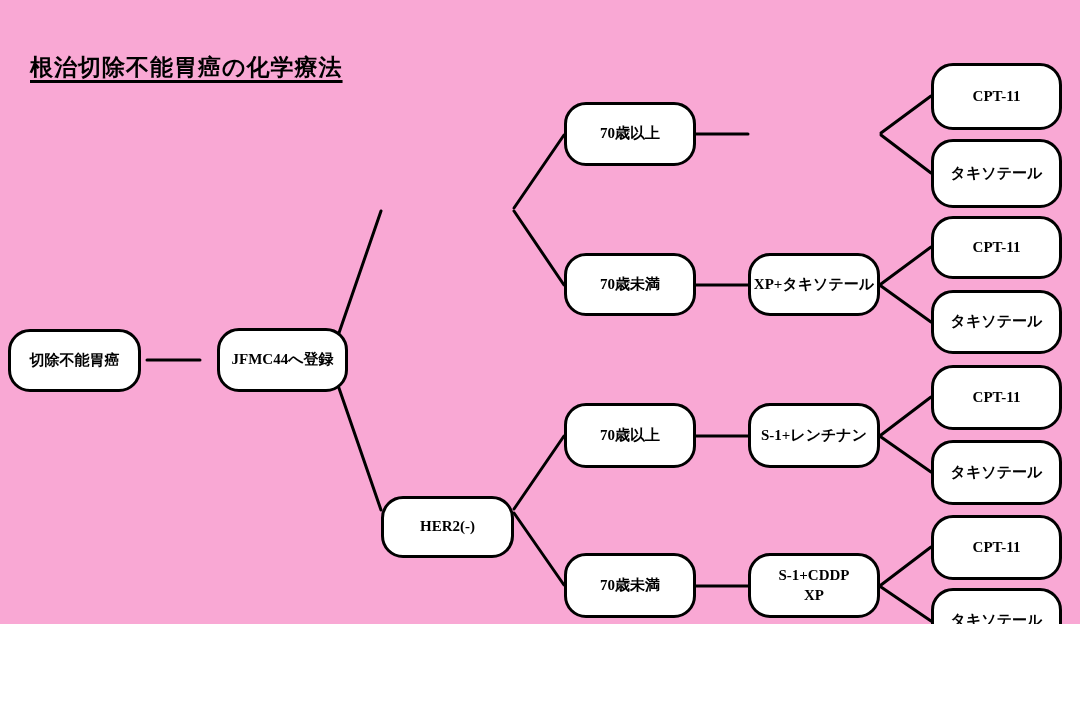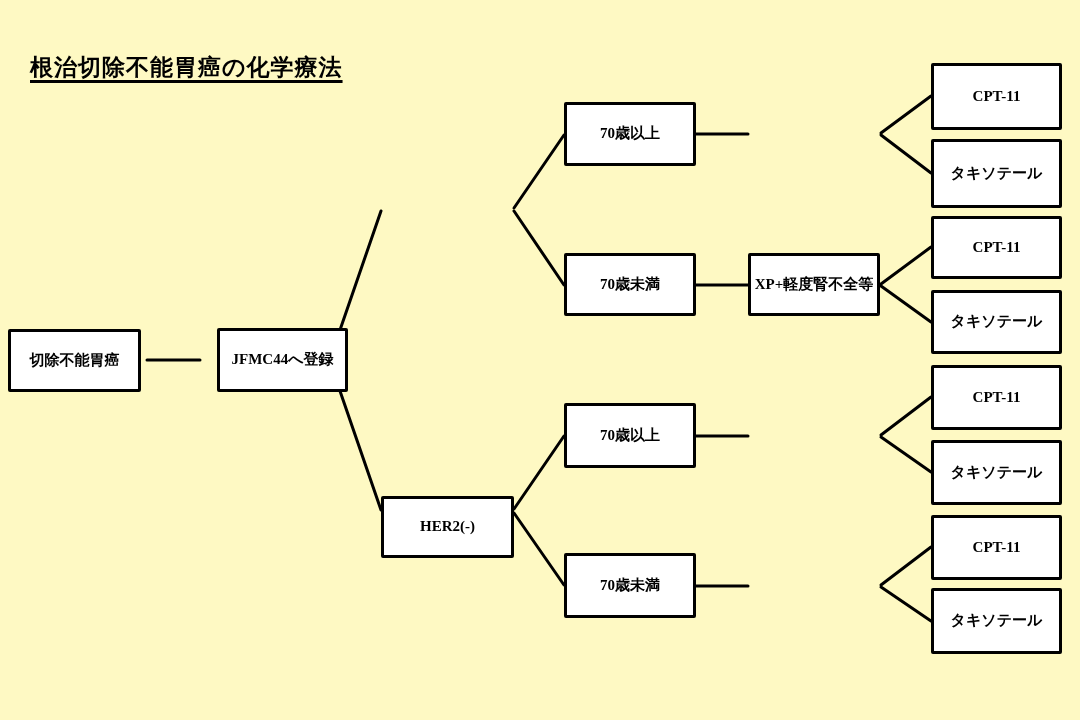--- a/index.html
+++ b/index.html
@@ -3,22 +3,22 @@
 <meta charset="utf-8">
 <style>
   html, body {
     margin: 0;
     padding: 0;
     background: #ffffff;
   }
   #stage {
     position: relative;
     width: 1080px;
-    height: 720px;
-    background: #fef9c3;
+    height: 624px;
+    background: #f9a8d4;
     overflow: hidden;
     font-family: "Liberation Sans", "DejaVu Sans", sans-serif;
   }
   #connectors {
     position: absolute;
     left: 0;
     top: 0;
     width: 1080px;
     height: 720px;
   }
@@ -37,21 +37,21 @@
     letter-spacing: 1px;
     text-decoration: underline;
     text-decoration-thickness: 3px;
     text-underline-offset: 5px;
     white-space: nowrap;
   }
   .node {
     position: absolute;
     box-sizing: border-box;
     border: 3px solid #000000;
-    border-radius: 2px;
+    border-radius: 22px;
     background: #ffffff;
     display: flex;
     flex-direction: column;
     align-items: center;
     justify-content: center;
     text-align: center;
     font-family: "Liberation Serif", "DejaVu Serif", serif;
     font-weight: bold;
     font-size: 15px;
     line-height: 1.3;
@@ -107,23 +107,28 @@
 
   <div class="node" style="left:564px;top:102px;width:132px;height:64px">70歳以上</div>
 
   <div class="node" style="left:564px;top:253px;width:132px;height:63px">70歳未満</div>
 
   <div class="node" style="left:564px;top:403px;width:132px;height:65px">70歳以上</div>
 
   <div class="node" style="left:564px;top:553px;width:132px;height:65px">70歳未満</div>
 
 
-  <div class="node" style="left:748px;top:253px;width:132px;height:63px">XP+軽度腎不全等</div>
+  <div class="node" style="left:748px;top:253px;width:132px;height:63px">XP+タキソテール</div>
 
+  <div class="node" style="left:748px;top:403px;width:132px;height:65px">S-1+レンチナン</div>
 
+  <div class="node" style="left:748px;top:553px;width:132px;height:65px">
+    <div>S-1+CDDP</div>
+    <div>XP</div>
+  </div>
 
   <div class="node" style="left:931px;top:63px;width:131px;height:67px">CPT-11</div>
   <div class="node" style="left:931px;top:139px;width:131px;height:69px">タキソテール</div>
 
   <div class="node" style="left:931px;top:216px;width:131px;height:63px">CPT-11</div>
   <div class="node" style="left:931px;top:290px;width:131px;height:64px">タキソテール</div>
 
   <div class="node" style="left:931px;top:365px;width:131px;height:65px">CPT-11</div>
   <div class="node" style="left:931px;top:440px;width:131px;height:65px">タキソテール</div>
 

